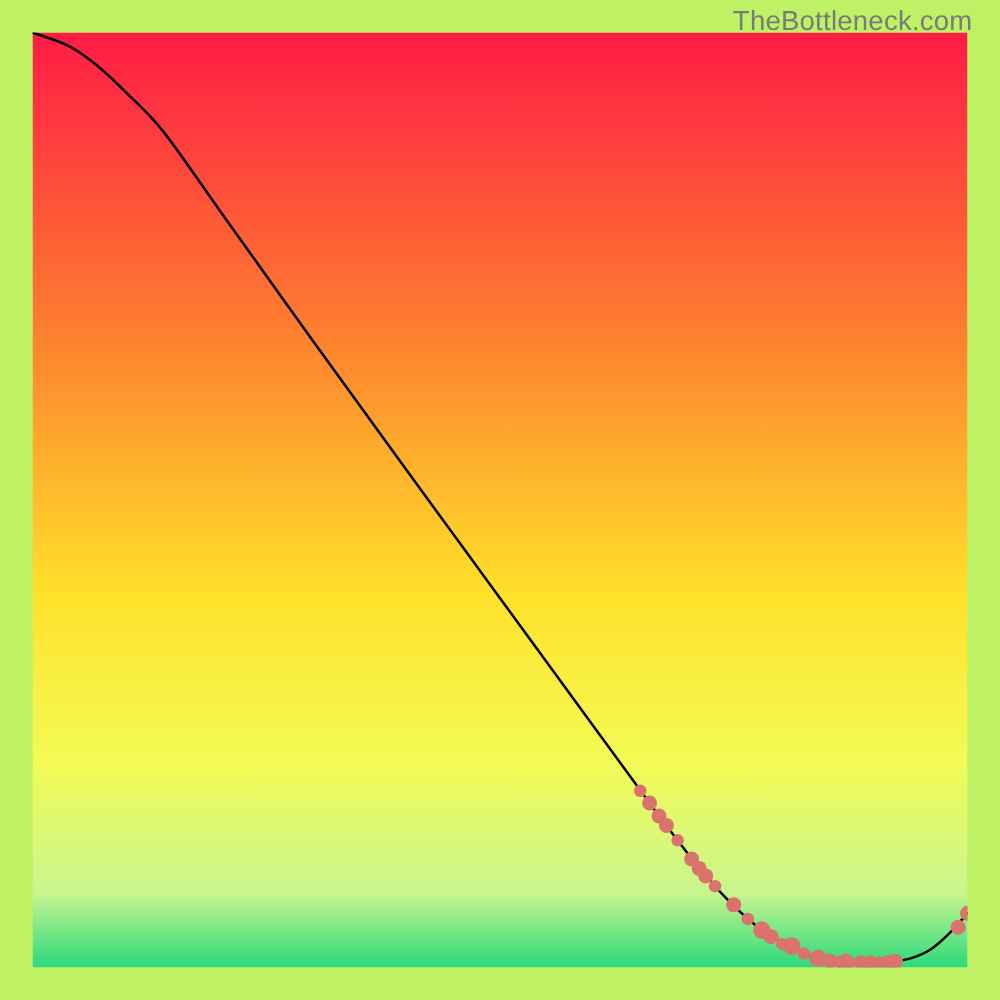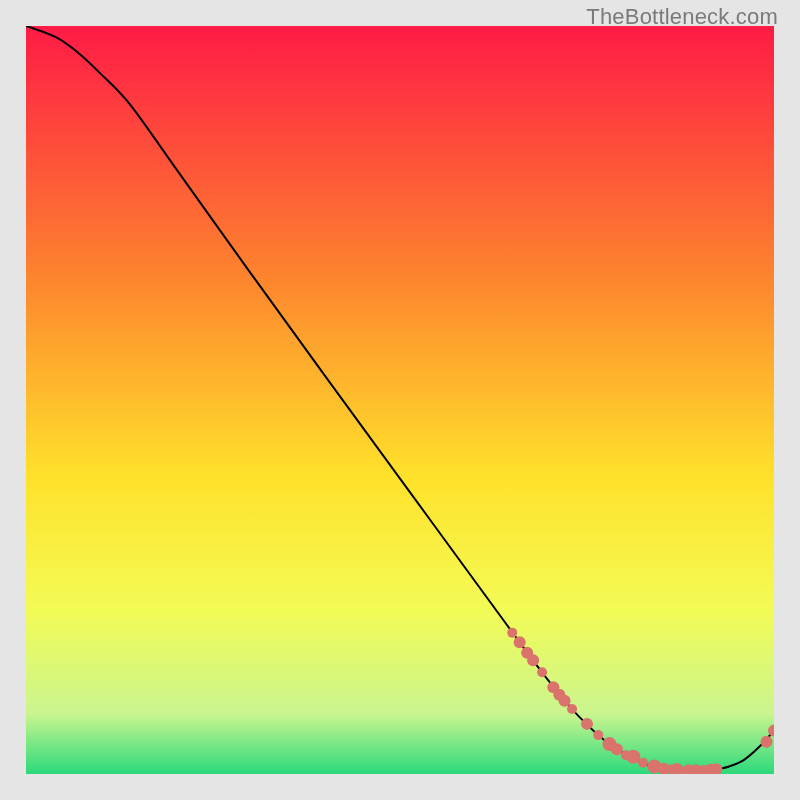--- a/index.html
+++ b/index.html
@@ -8,21 +8,21 @@
     width: 800px;
     height: 800px;
     background: #000000;
     overflow: hidden;
     font-family: Arial, Helvetica, sans-serif;
   }
   .stage {
     position: relative;
     width: 800px;
     height: 800px;
-    background: #e5e5e5;
+    background: #bef264;
   }
   .plot {
     position: absolute;
     left: 26px;
     top: 26px;
     width: 748px;
     height: 748px;
   }
   .watermark {
     position: absolute;

